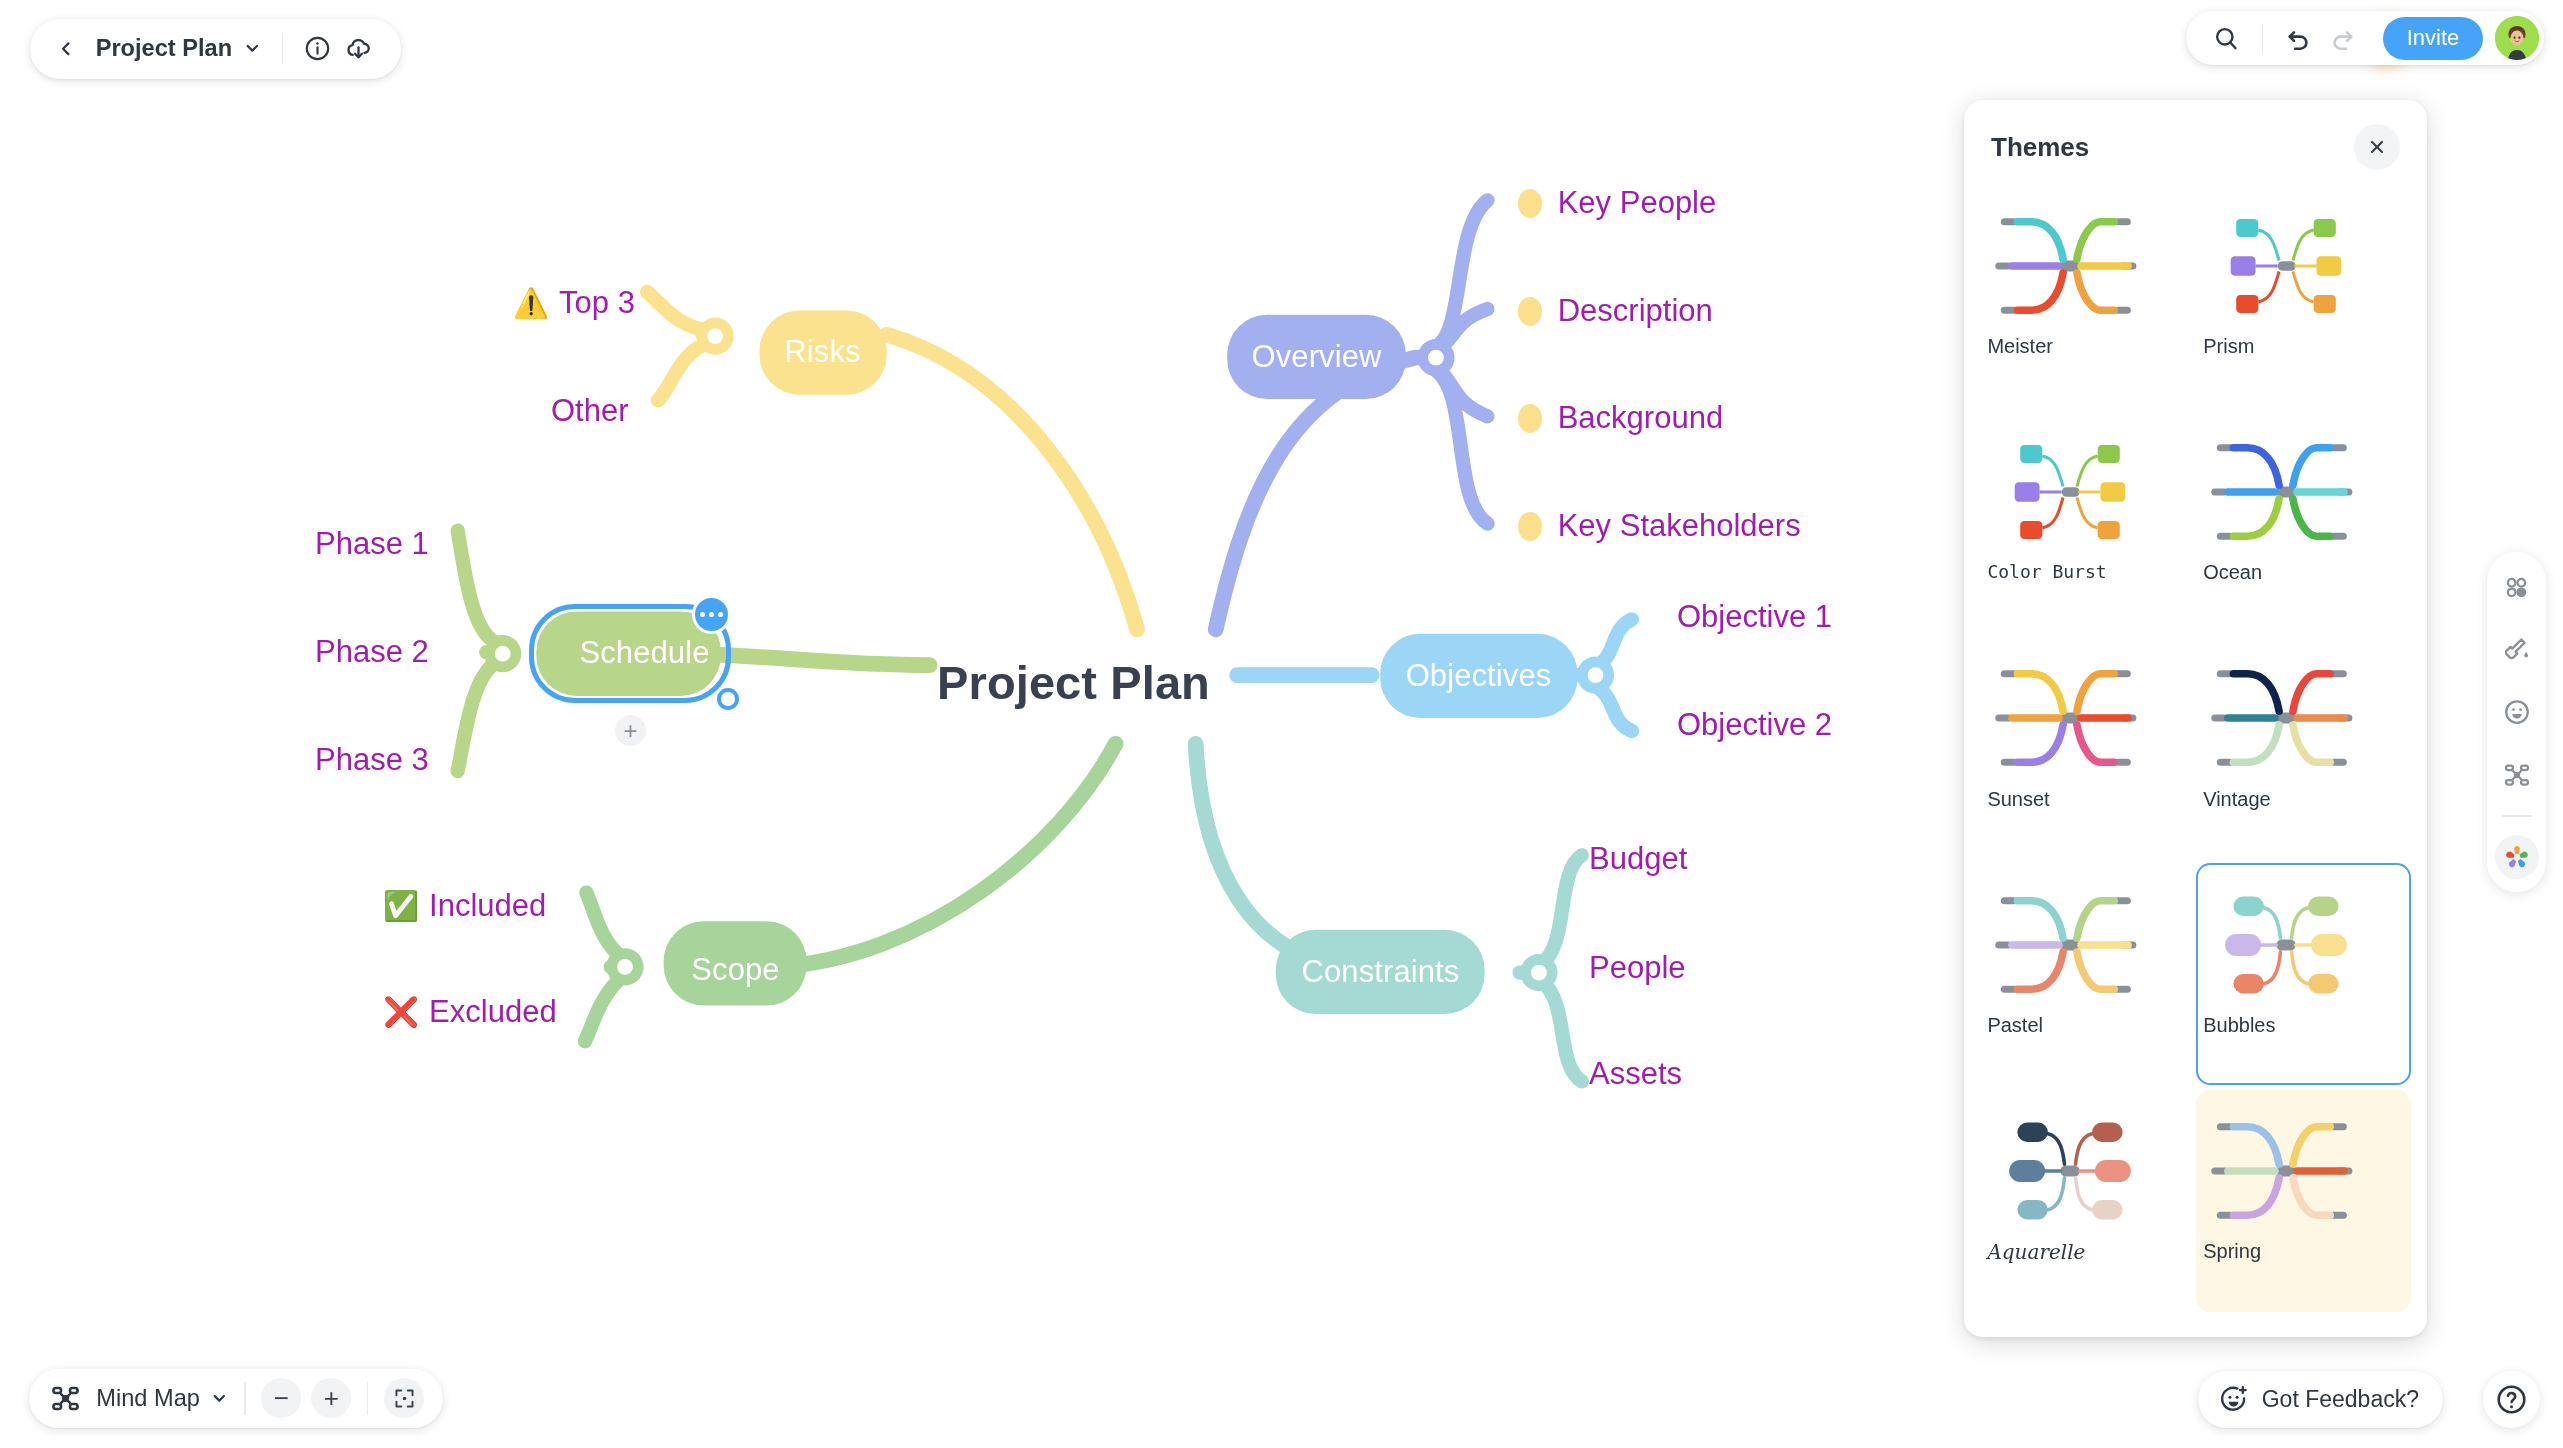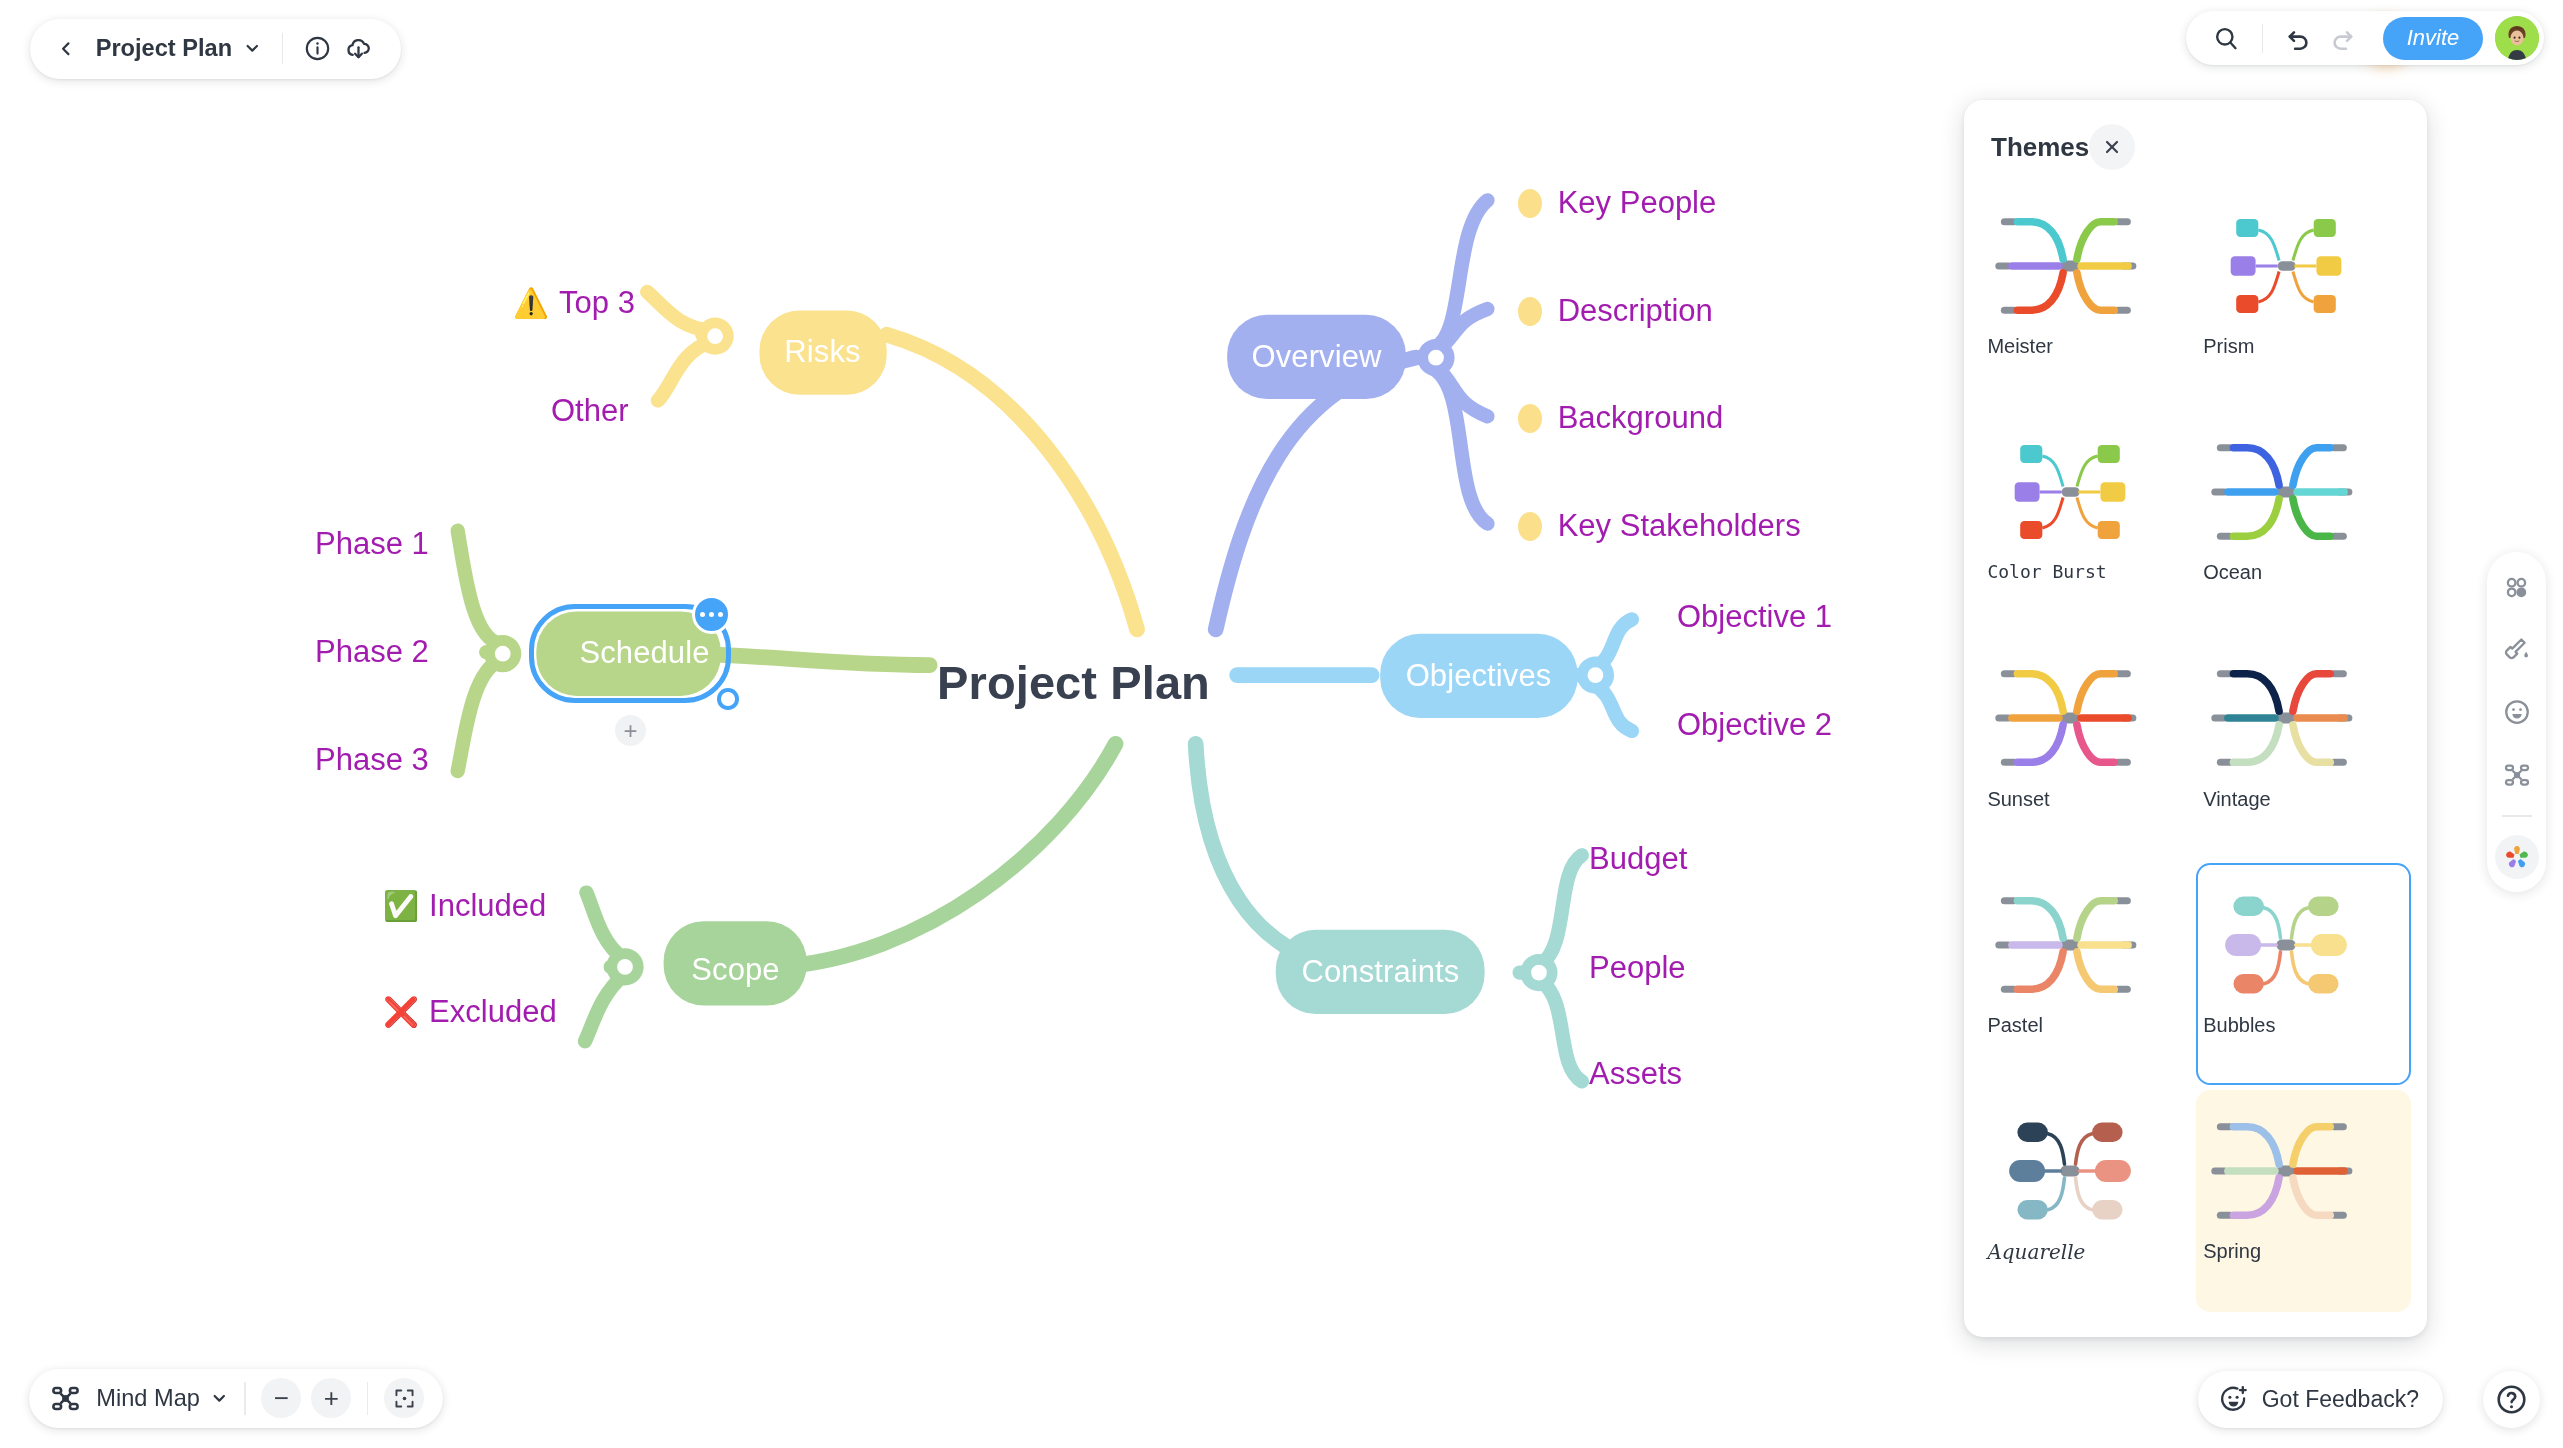--- a/index.html
+++ b/index.html
@@ -96,21 +96,21 @@
   #addbtn {
     position: absolute; right: 152px; top: 14.3px;
     width: 49px; height: 49px; border-radius: 50%;
     background: #f2a33c;
     box-shadow: 0 4.3px 14.3px rgba(242,163,60,.45);
     display: flex; align-items: center; justify-content: center;
     color: #fff; font-size: 33px; font-weight: 300; line-height: 1;
   }
   #toolbar {
     position: absolute; right: 18.6px; top: 11.4px; height: 54px;
-    padding: 0 5.7px 0 18.6px; gap: 0; font-style: italic;
+    padding: 0 5.7px 0 18.6px; gap: 0;
   }
   .tbar-icon { width: 44px; height: 44px; display:flex; align-items:center; justify-content:center; }
   .tbar-sep { width: 1.4px; height: 29px; background: #e6e8eb; margin: 0 13px; }
   #invite {
     margin-left: 18.6px;
     background: #45a4f8; color: #fff;
     border-radius: 714px;
     height: 43px; padding: 0 24px;
     display: flex; align-items: center; justify-content: center;
     font-size: 22px; font-weight: 400;
@@ -124,21 +124,21 @@
   #themes {
     position: absolute; right: 136px; top: 100px;
     width: 463px; height: 1237px;
     background: #fff;
     border-radius: 18.6px;
     box-shadow: 0 5.7px 24px rgba(26,32,44,.16), 0 1.4px 5.7px rgba(26,32,44,.07);
     display: flex; flex-direction: column;
     overflow: hidden;
   }
   #themes-head {
-    display: flex; align-items: center; justify-content: flex-start;
+    display: flex; align-items: center; justify-content: space-between;
     padding: 24px 27px 7.2px 27px;
   }
   #themes-title { font-size: 26px; font-weight: 700; color: #2f3743; }
   #themes-close {
     width: 46px; height: 46px; border-radius: 50%;
     background: #f3f4f6;
     display: flex; align-items: center; justify-content: center;
     color: #3b424d; font-size: 24px;
   }
   #themes-grid {

